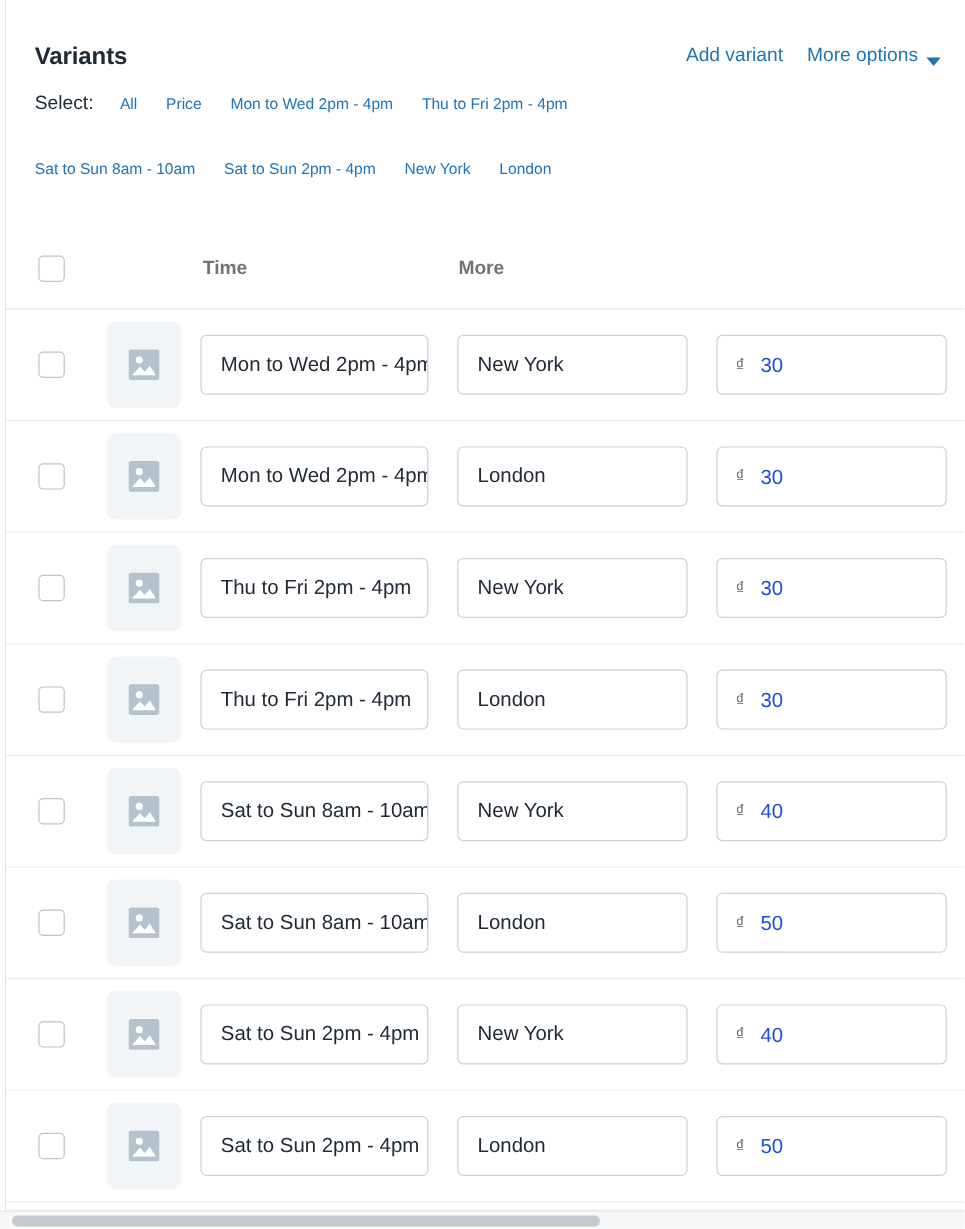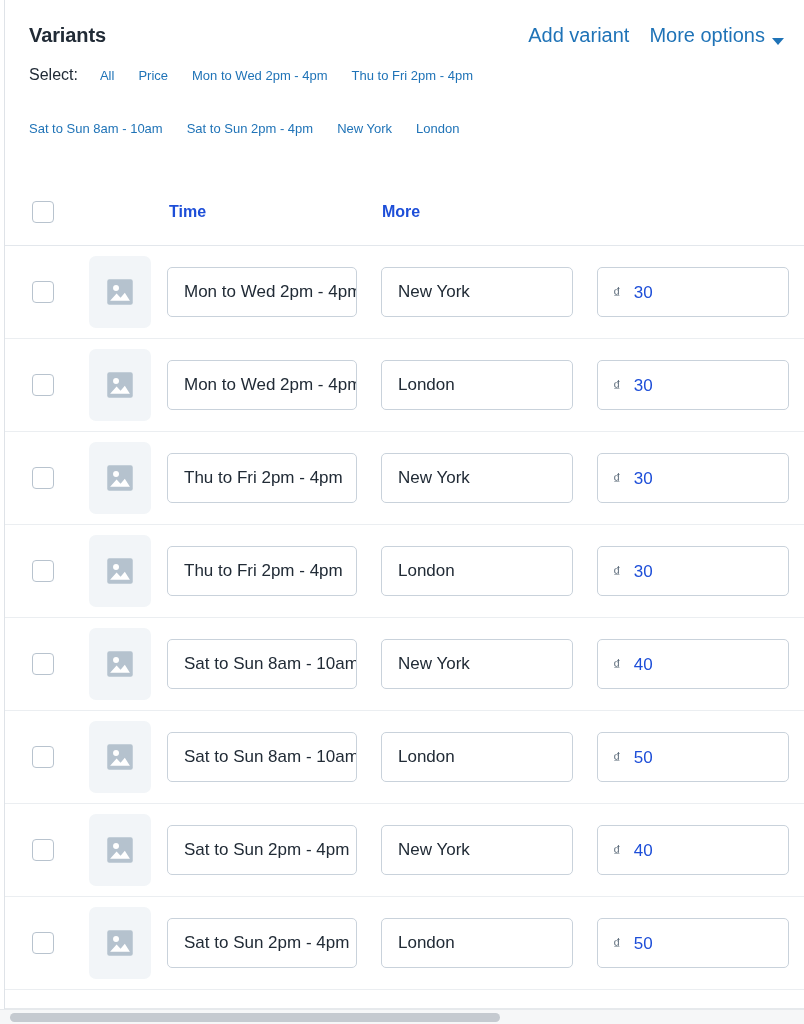--- a/index.html
+++ b/index.html
@@ -27,40 +27,40 @@
     background: #ffffff;
     border-left: 1px solid #dfe3e8;
     box-sizing: border-box;
     overflow: hidden;
   }
 
   
   .card-header {
     position: relative;
     height: 62px;
-    padding: 4px 20px 0 24px;
+    padding: 16px 20px 0 24px;
     display: flex;
     align-items: center;
     justify-content: space-between;
   }
   .card-title {
     font-size: 20px;
     font-weight: 700;
     color: #212b36;
     letter-spacing: -0.1px;
     line-height: 1;
   }
   .header-actions {
     display: flex;
     align-items: center;
     gap: 20px;
   }
   .link {
     color: #1f73b7;
-    font-size: 20px;
+    font-size: 16px;
     line-height: 1;
     cursor: pointer;
     white-space: nowrap;
   }
   .more-options {
     display: inline-flex;
     align-items: flex-end;
     gap: 7px;
   }
   .caret {
@@ -130,21 +130,21 @@
     width: 216px;
     flex: 0 0 216px;
   }
   .col-price {
     width: 216px;
     flex: 0 0 216px;
   }
   .th-text {
     font-size: 16px;
     font-weight: 700;
-    color: #1d4ed8;
+    color: #737373;
   }
   .thead .col-time .th-text { padding-left: 2px; }
   .thead .col-loc .th-text { padding-left: 1px; }
   .thead .col-price .th-text { padding-left: 1px; }
 
   
   .checkbox {
     width: 22px;
     height: 22px;
     border: 1px solid #b8c3ce;

